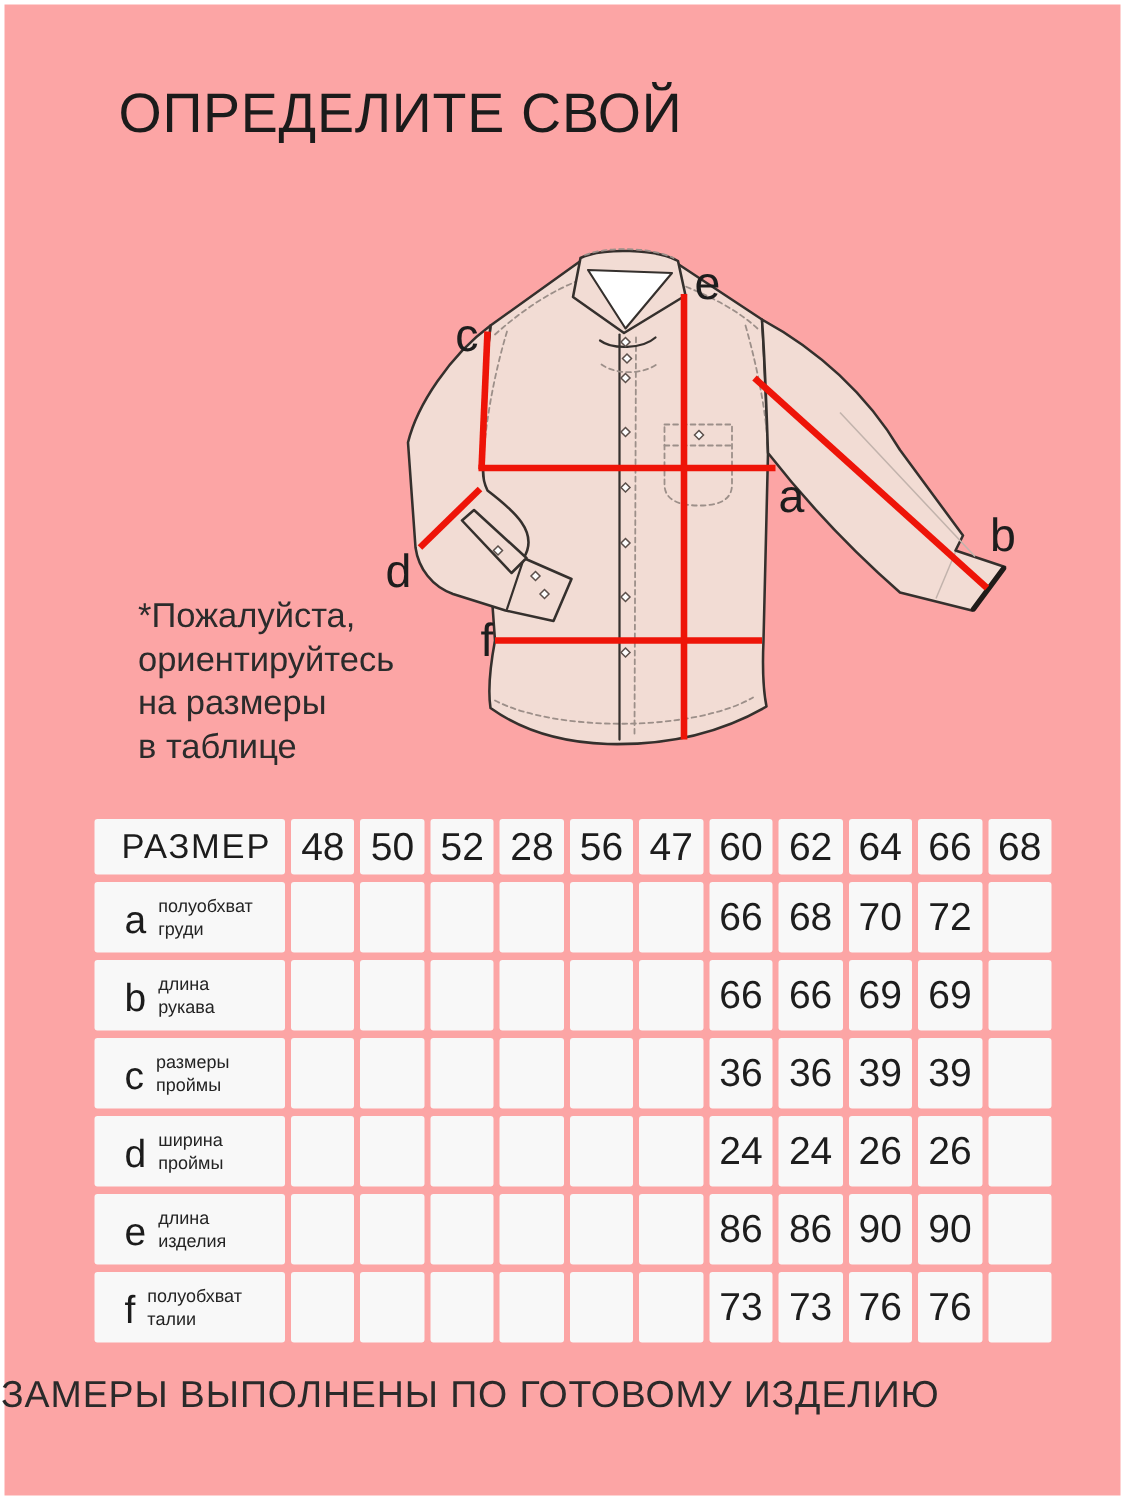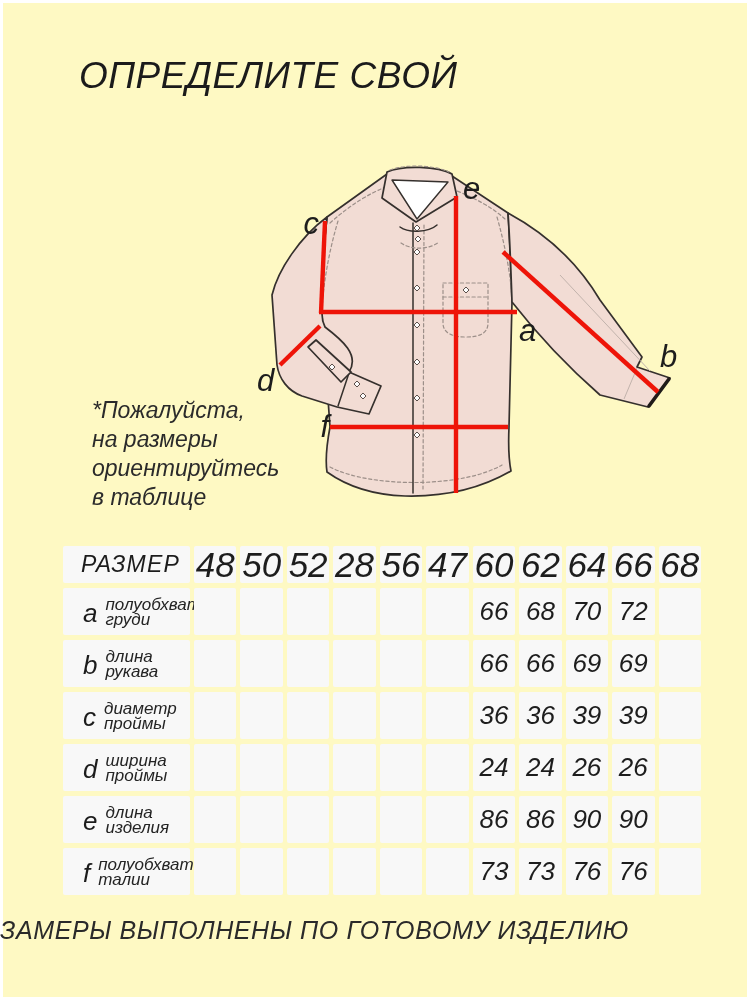--- a/index.html
+++ b/index.html
@@ -1,22 +1,21 @@
 <!DOCTYPE html>
 <html><head>
 <meta charset="utf-8">
 <style>
   html,body{margin:0;padding:0;background:#cfcfcf;}
   .canvas{
     position:relative;width:750px;height:1000px;overflow:hidden;
-    background:#fef9c3;
+    background:#fca5a5;
     box-shadow:inset 0 0 0 3px #ffffff;
     font-family:"Liberation Sans","DejaVu Sans",sans-serif;
     color:#1c1c1c;
-    font-style:italic;
   }
   
   .title{position:absolute;left:79px;top:52px;font-size:37px;line-height:47px;
          letter-spacing:.5px;font-weight:400;color:#1b1b1b;white-space:nowrap;}
   .title .bold{font-weight:700;}
   
   .note{position:absolute;left:92px;top:396px;font-size:23px;line-height:29px;color:#2b2b2b;}
   
   .diagram{position:absolute;left:230px;top:155px;width:480px;height:360px;}
   .diagram svg{display:block;width:480px;height:360px;}
@@ -28,25 +27,25 @@
   .redline{fill:none;stroke:#ee1408;stroke-width:4.4;stroke-linecap:butt;}
   .marker{font-family:"Liberation Sans","DejaVu Sans",sans-serif;font-size:31px;fill:#1d1d1d;}
   .thick-end{fill:none;stroke:#1f1b19;stroke-width:3.6;stroke-linecap:round;}
   
   .size-table{
     position:absolute;left:63px;top:546px;width:638px;
     display:grid;grid-template-columns:127px repeat(11,1fr);
     grid-template-rows:37px repeat(6,47px);gap:5px 4px;
   }
   .cell{background:#f8f8f8;border-radius:2px;display:flex;align-items:center;justify-content:center;}
-  .cell.head{font-size:35px;color:#1d1d1d;}
+  .cell.head{font-size:26px;color:#1d1d1d;}
   .cell.label-head{justify-content:flex-start;padding-left:18px;font-size:23px;letter-spacing:1.2px;}
   .cell.rowlabel{justify-content:flex-start;padding-left:20px;gap:8px;}
   .cell.rowlabel .letter{font-size:26px;line-height:26px;margin-top:2px;}
-  .cell.rowlabel .sub{font-size:17px;line-height:15px;white-space:pre-line;color:#242424;}
+  .cell.rowlabel .sub{font-size:12px;line-height:15px;white-space:pre-line;color:#242424;}
   .cell.val{font-size:26px;color:#1d1d1d;}
   
   .footer{position:absolute;left:0;top:916px;width:627px;text-align:center;
           font-size:25px;letter-spacing:.6px;color:#2a2a2a;white-space:nowrap;}
 </style>
 </head>
 <body>
 
 <div class="canvas">
 
@@ -130,22 +129,22 @@
       <text class="marker" x="233" y="44">e</text>
       <text class="marker" x="289" y="186">a</text>
       <text class="marker" x="430" y="212">b</text>
       <text class="marker" x="27" y="236">d</text>
       <text class="marker" x="99" y="282" text-anchor="end">f</text>
     </svg>
   </div>
 
   <div class="note">
     <div>*Пожалуйста,</div>
+    <div>ориентируйтесь</div>
     <div>на размеры</div>
-    <div>ориентируйтесь</div>
     <div>в таблице</div>
   </div>
 
   <div class="size-table" id="size-table">
       <div class="cell label-head">РАЗМЕР</div>
       <div class="cell head">48</div>
       <div class="cell head">50</div>
       <div class="cell head">52</div>
       <div class="cell head">28</div>
       <div class="cell head">56</div>
@@ -182,21 +181,21 @@
       <div class="cell val"></div>
       <div class="cell val"></div>
       <div class="cell val"></div>
       <div class="cell val">66</div>
       <div class="cell val">66</div>
       <div class="cell val">69</div>
       <div class="cell val">69</div>
       <div class="cell val"></div>
       <div class="cell rowlabel">
         <span class="letter">c</span>
-        <span class="sub">диаметр
+        <span class="sub">размеры
 проймы</span>
       </div>
       <div class="cell val"></div>
       <div class="cell val"></div>
       <div class="cell val"></div>
       <div class="cell val"></div>
       <div class="cell val"></div>
       <div class="cell val"></div>
       <div class="cell val">36</div>
       <div class="cell val">36</div>

